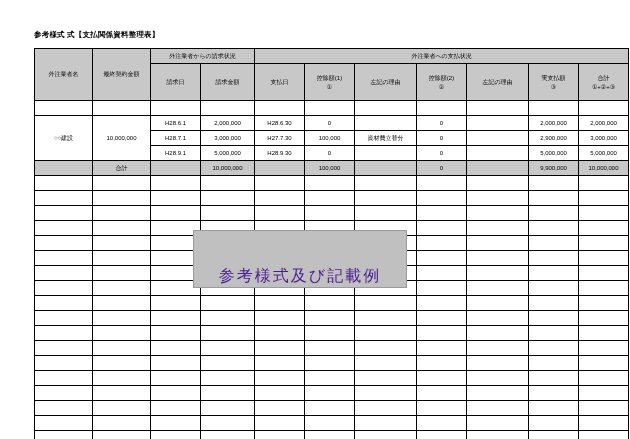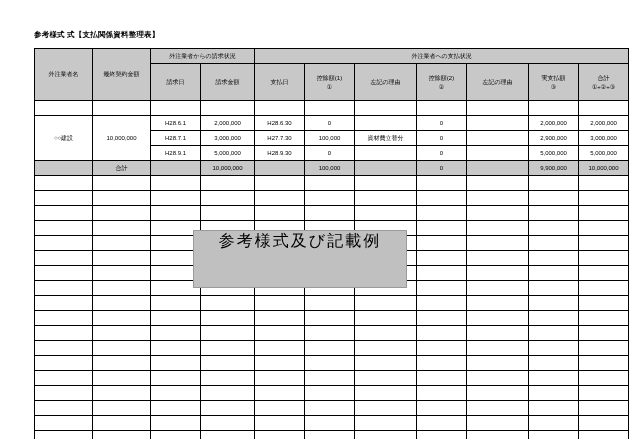--- a/index.html
+++ b/index.html
@@ -84,25 +84,25 @@
   }
   .stamp {
     position: absolute;
     left: 193px;
     top: 230px;
     width: 212px;
     height: 56px;
     background: #c0c0c0;
     border: 1px solid #9a9a9a;
     display: flex;
-    align-items: flex-start;
+    align-items: flex-end;
     justify-content: center;
     font-size: 16px;
     letter-spacing: 2px;
-    color: #000000;
+    color: #4c1d95;
     font-family: "Liberation Serif", serif;
   }
   .circled {
     font-size: 6px;
   }
 </style>
 </head>
 <body>
 
 <div class="page">

